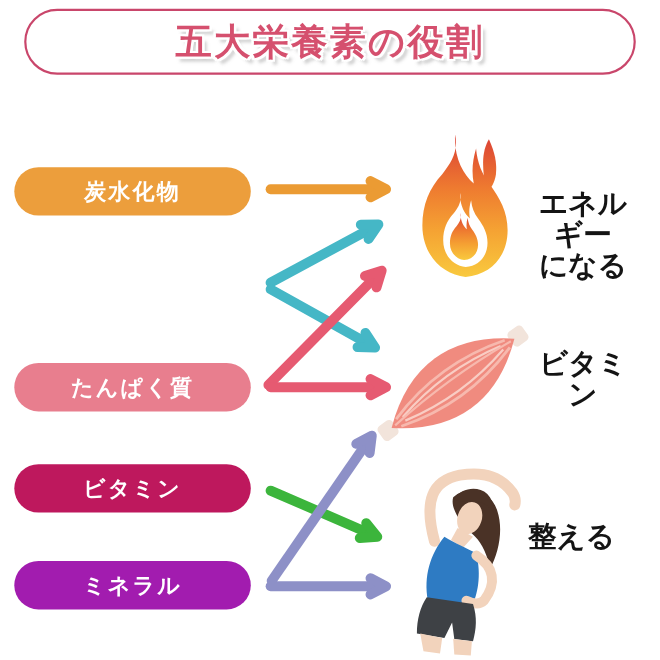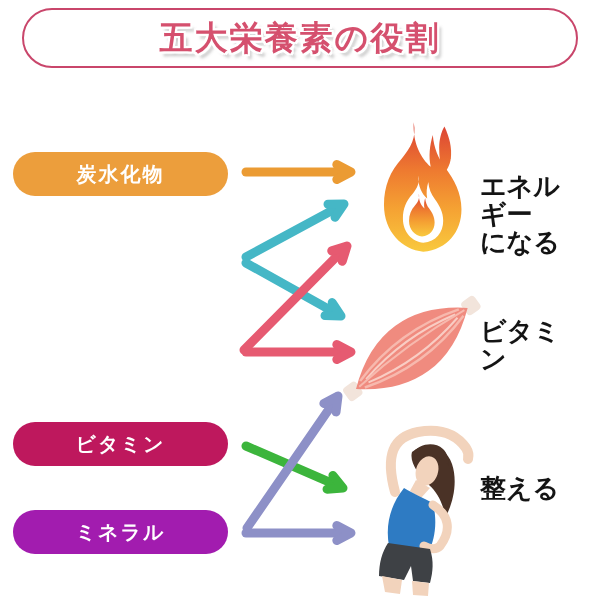--- a/index.html
+++ b/index.html
@@ -1,17 +1,17 @@
 <!DOCTYPE html>
 <html><head>
 <meta charset="utf-8">
 <style>
   html,body{margin:0;padding:0;background:#fff;}
   .canvas{position:relative;width:580px;height:600px;background:#fff;overflow:hidden;
-          font-family:"DejaVu Sans","Liberation Sans",sans-serif;}
+          font-family:"DejaVu Sans","Liberation Sans",sans-serif;text-align:center;}
   .title-box{position:absolute;left:22px;top:8px;width:552px;height:56px;
              border:2px solid #C9466B;border-radius:30px;
              display:flex;align-items:center;justify-content:center;background:#fff;}
   .title-text{font-size:33px;font-weight:bold;color:#D5506E;letter-spacing:2px;
               text-shadow:-2px -2px 0 #fff,2px -2px 0 #fff,-2px 2px 0 #fff,2px 2px 0 #fff,
                           -2px 0 0 #fff,2px 0 0 #fff,0 -2px 0 #fff,0 2px 0 #fff,
                           4px 5px 3px rgba(110,110,110,0.35);}
   .pill{position:absolute;left:13px;width:215px;height:44px;border-radius:22px;
         display:flex;align-items:center;justify-content:center;
         color:#fff;font-size:20px;font-weight:bold;letter-spacing:2px;}
@@ -24,20 +24,23 @@
 <body>
 
 <div class="canvas">
 
   <div class="title-box">
     <span class="title-text">五大栄養素の役割</span>
   </div>
 
   <div class="pill pill-0" style="background-color: rgb(236, 158, 60);">
     <span>炭水化物</span>
+  </div>
+  <div class="pill pill-2" style="background-color: rgb(232, 126, 142);">
+    <span>たんぱく質</span>
   </div>
   <div class="pill pill-3" style="background-color: #be185d;">
     <span>ビタミン</span>
   </div>
   <div class="pill pill-4" style="background-color: #a21caf;">
     <span>ミネラル</span>
   </div>
 
   <svg class="layer" width="600" height="600" viewBox="0 0 600 600">
     <defs>

